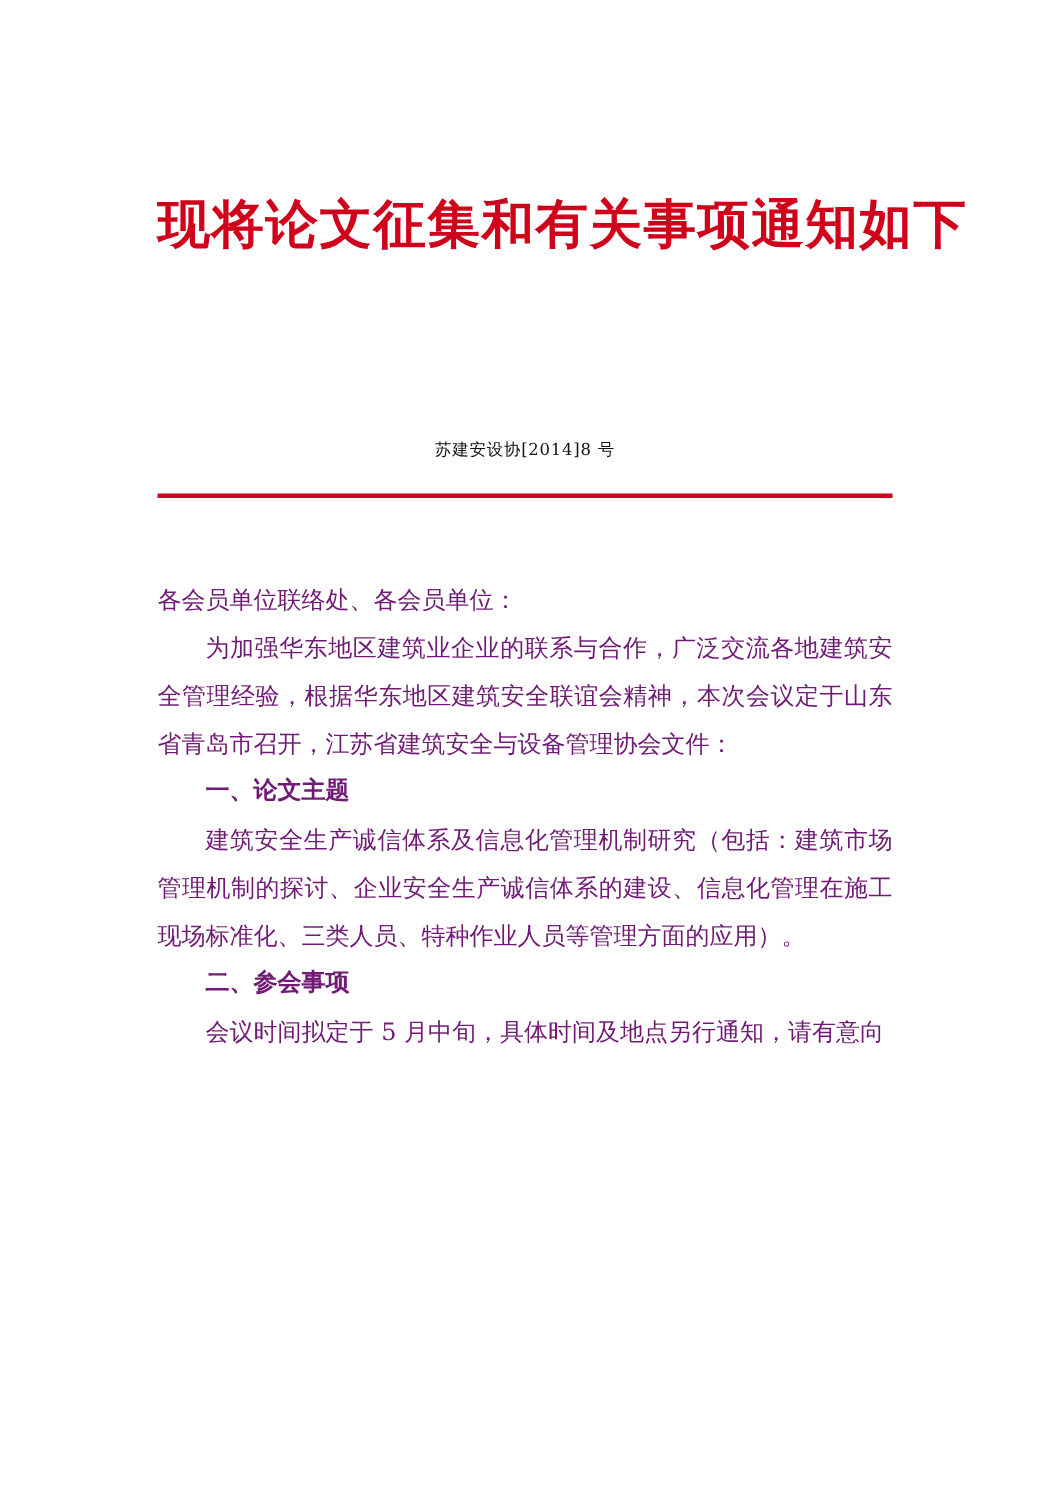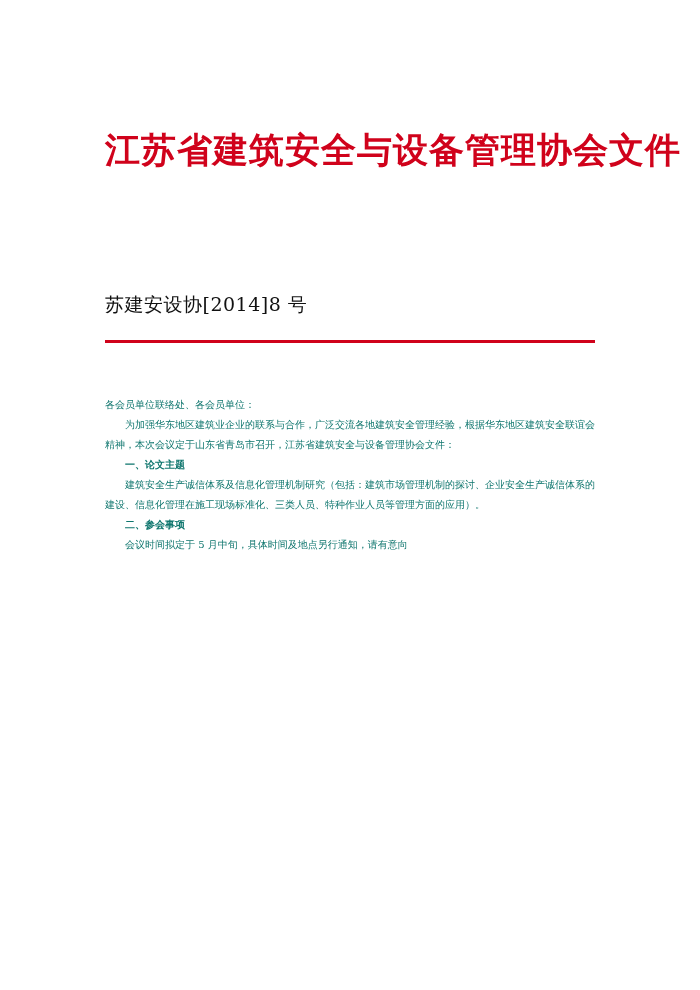--- a/index.html
+++ b/index.html
@@ -27,43 +27,44 @@
     color: #d0021b;
     font-family: "DejaVu Serif", "Liberation Serif", serif;
     font-weight: bold;
     font-size: 35px;
     letter-spacing: 1px;
     line-height: 1.25;
     white-space: nowrap;
   }
   .doc-number {
     margin-top: 120px;
-    font-size: 19px;
+    text-align: center;
+    font-size: 11px;
     letter-spacing: 0.5px;
     color: #111;
   }
   .red-rule {
     margin-top: 22px;
     height: 3px;
     background: #d0021b;
     width: 100%;
   }
   .subject {
     margin-top: 52px;
     text-align: center;
     font-weight: bold;
     font-size: 19px;
     line-height: 1.75;
     color: #000;
   }
   .body-text {
     margin-top: 46px;
-    font-size: 10px;
+    font-size: 16px;
     line-height: 2.0;
-    color: #0f766e;
+    color: #701a75;
     text-align: justify;
   }
   .salutation {
     margin: 0 0 0 0;
   }
   .para {
     margin: 0;
     text-indent: 2em;
   }
   .heading {
@@ -71,21 +72,21 @@
     text-indent: 2em;
     font-weight: bold;
     font-family: Liberation Serif, serif;
   }
 </style>
 </head>
 <body>
 
 <div class="page">
 
-  <div class="doc-title">江苏省建筑安全与设备管理协会文件</div>
+  <div class="doc-title">现将论文征集和有关事项通知如下</div>
 
   <div class="doc-number">苏建安设协[2014]8 号</div>
 
   <div class="red-rule"></div>
 
   <div class="subject">
   </div>
 
   <div class="body-text">
     <p class="salutation">各会员单位联络处、各会员单位：</p>

